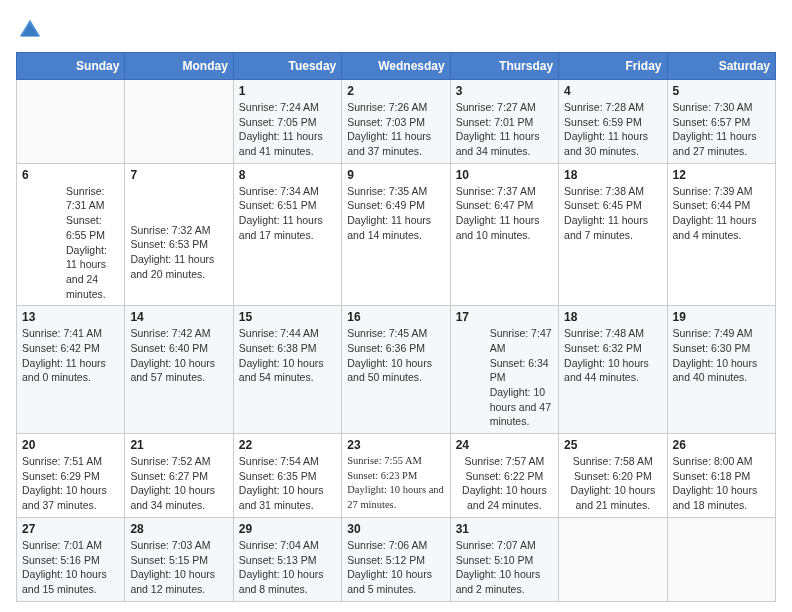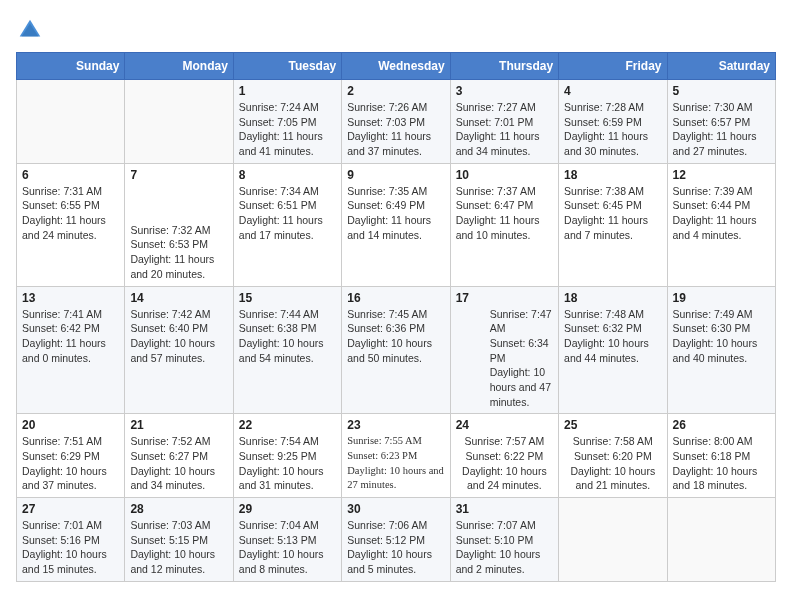--- a/index.html
+++ b/index.html
@@ -156,21 +156,21 @@
         <td>
           <span class="day-number">5</span>
           <div class="day-info" style="white-space: pre-line;">Sunrise: 7:30 AM
 Sunset: 6:57 PM
 Daylight: 11 hours and 27 minutes.</div>
         </td>
       </tr>
       <tr>
         <td>
           <span class="day-number">6</span>
-          <div class="day-info" style="white-space: pre-line;">Sunrise: 7:31 AM
+          <div class="day-info" style="white-space: pre-line; margin-left: 44px;">Sunrise: 7:31 AM
 Sunset: 6:55 PM
 Daylight: 11 hours and 24 minutes.</div>
         </td>
         <td>
           <span class="day-number">7</span>
           <div class="day-info" style="white-space: pre-line; margin-top: 41px;">Sunrise: 7:32 AM
 Sunset: 6:53 PM
 Daylight: 11 hours and 20 minutes.</div>
         </td>
         <td>
@@ -257,21 +257,21 @@
         </td>
         <td>
           <span class="day-number">21</span>
           <div class="day-info" style="white-space: pre-line;">Sunrise: 7:52 AM
 Sunset: 6:27 PM
 Daylight: 10 hours and 34 minutes.</div>
         </td>
         <td>
           <span class="day-number">22</span>
           <div class="day-info" style="white-space: pre-line;">Sunrise: 7:54 AM
-Sunset: 9:25 PM
+Sunset: 6:35 PM
 Daylight: 10 hours and 31 minutes.</div>
         </td>
         <td>
           <span class="day-number">23</span>
           <div class="day-info" style="white-space: pre-line; font-family: Liberation Serif, serif;">Sunrise: 7:55 AM
 Sunset: 6:23 PM
 Daylight: 10 hours and 27 minutes.</div>
         </td>
         <td>
           <span class="day-number">24</span>

